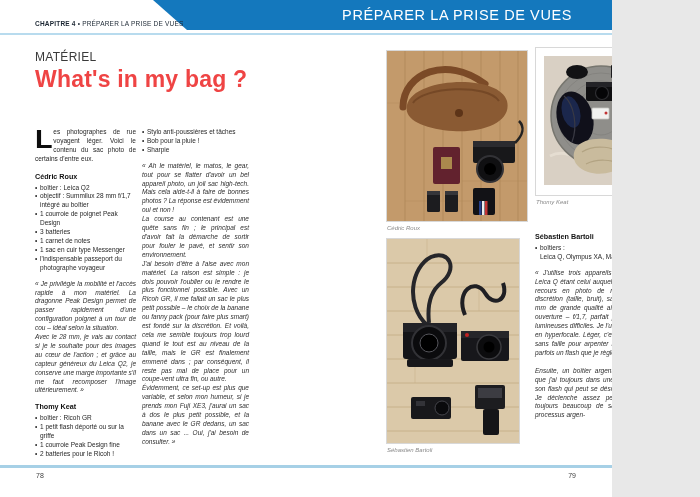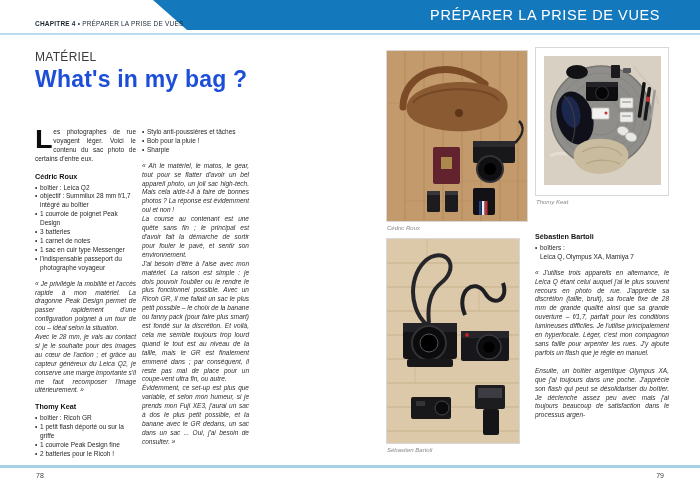--- a/index.html
+++ b/index.html
@@ -1,30 +1,30 @@
 <!DOCTYPE html>
 <html><head>
 <meta charset="utf-8">
 <style>
   html,body{margin:0;padding:0;background:#e8e8e8;}
-  .spread{position:relative;width:700px;height:497px;background:#ffffff;overflow:hidden;
+  .spread{position:relative;width:612px;height:497px;background:#ffffff;overflow:hidden;
           font-family:"Liberation Sans", sans-serif;color:#222;}
 
   
   .banner{position:absolute;top:0;left:0;width:700px;height:30px;background:#1478bd;
           clip-path:polygon(153px 0,700px 0,700px 30px,187px 30px);}
   .banner-title{position:absolute;top:0;right:40px;height:30px;line-height:31px;color:#fff;
           font-size:14.5px;letter-spacing:.6px;}
   .chapter-line{position:absolute;top:20px;left:35px;font-size:6.5px;color:#1c2733;letter-spacing:.2px;}
   .chapter-line b{font-weight:bold;}
   .top-rule{position:absolute;top:33px;left:0;width:700px;height:2px;background:#b8dbee;}
 
   
   .kicker{position:absolute;top:50px;left:35px;font-size:12px;color:#3a3a3a;letter-spacing:.3px;}
-  .main-title{position:absolute;top:66px;left:35px;font-size:23px;font-weight:bold;color:#1d4ed8;letter-spacing:.2px;}
+  .main-title{position:absolute;top:66px;left:35px;font-size:23px;font-weight:bold;color:#ef4444;letter-spacing:.2px;}
 
   
   .col{position:absolute;font-size:6.5px;line-height:8.9px;color:#262626;}
   .col1{left:35px;top:128px;width:101px;}
   .col2{left:142px;top:128px;width:107px;}
   .col3{left:535px;top:233px;width:134px;}
   .intro{text-align:justify;}
   .dropcap{float:left;font-size:25px;line-height:20px;font-weight:bold;color:#0d0d0d;margin:1px 3px 0 0;
            transform:scaleX(1.15);transform-origin:left top;}
   .gear-name{font-weight:bold;font-size:7.2px;margin:8px 0 2px;color:#111;}

